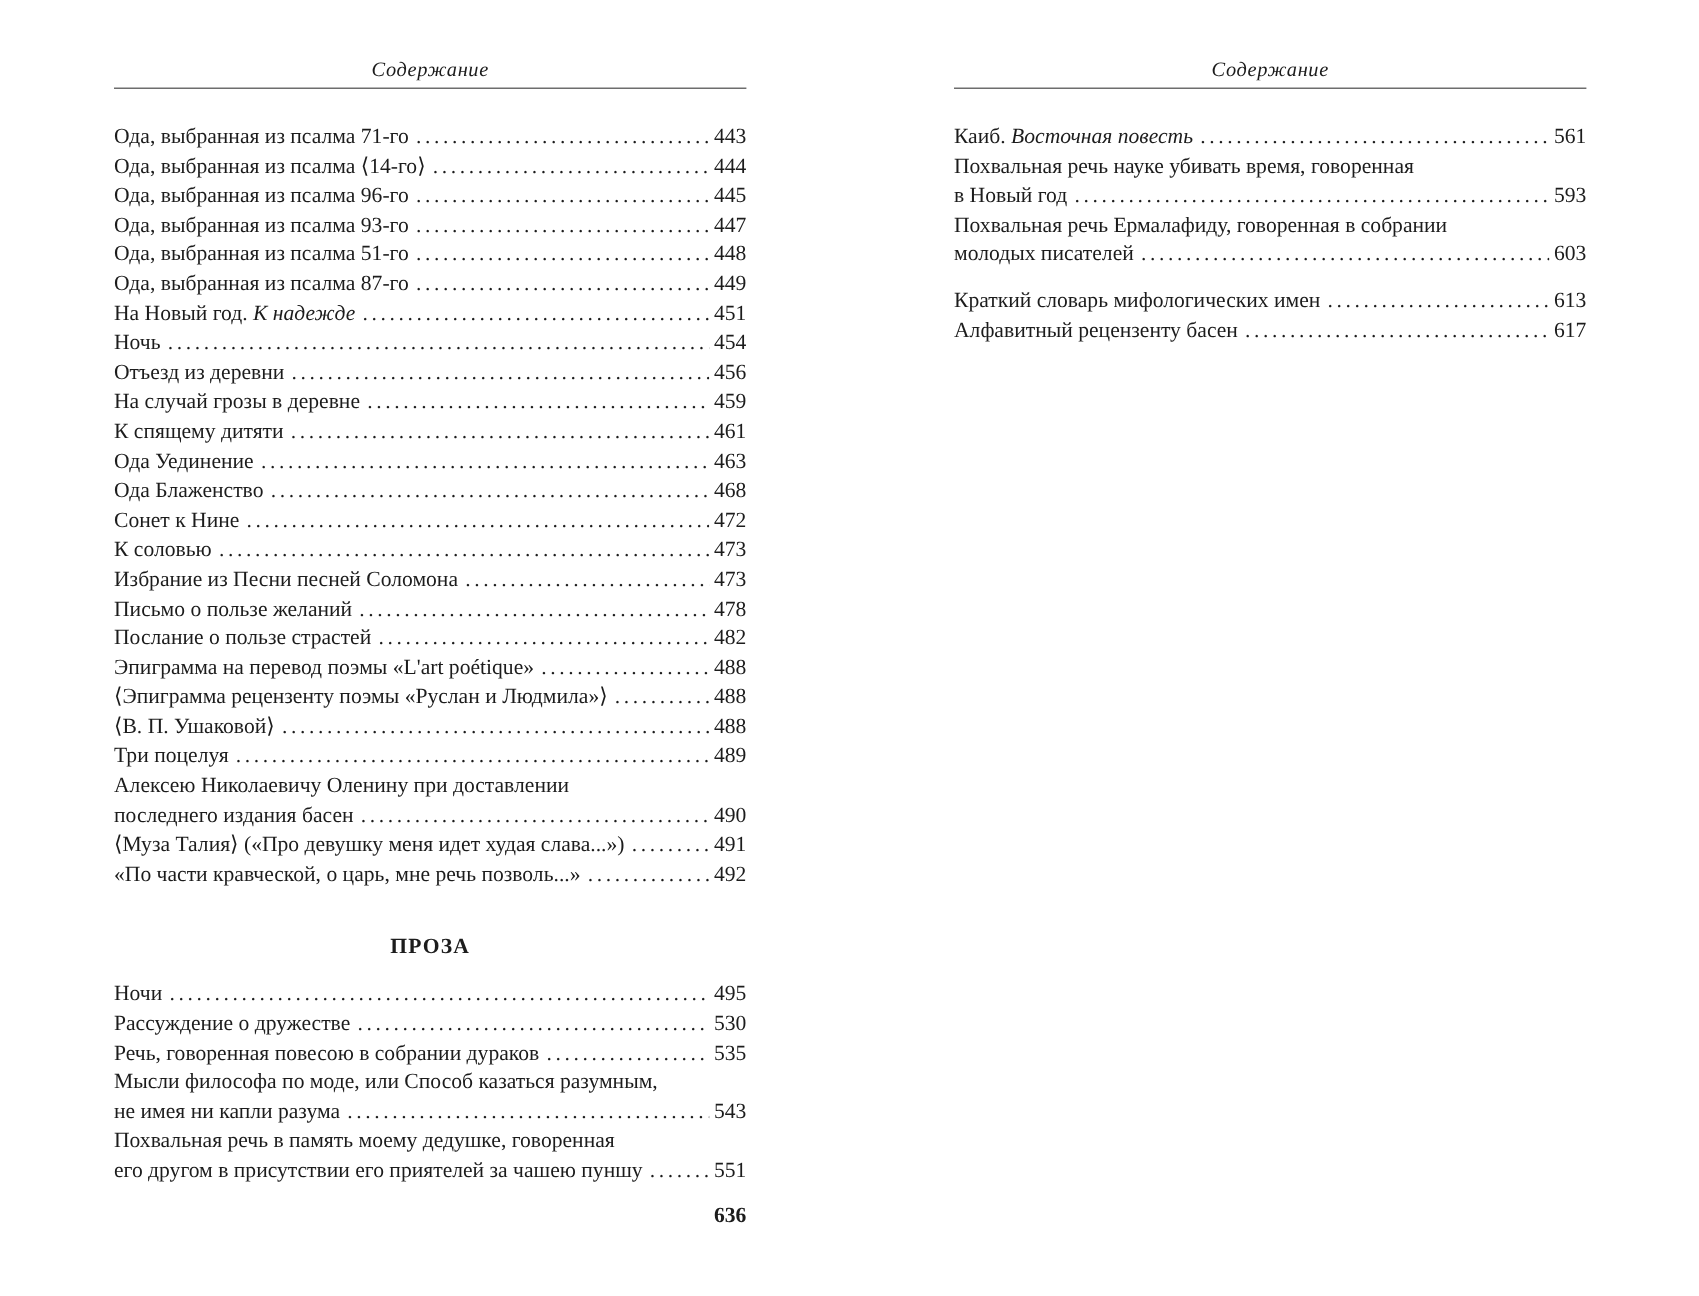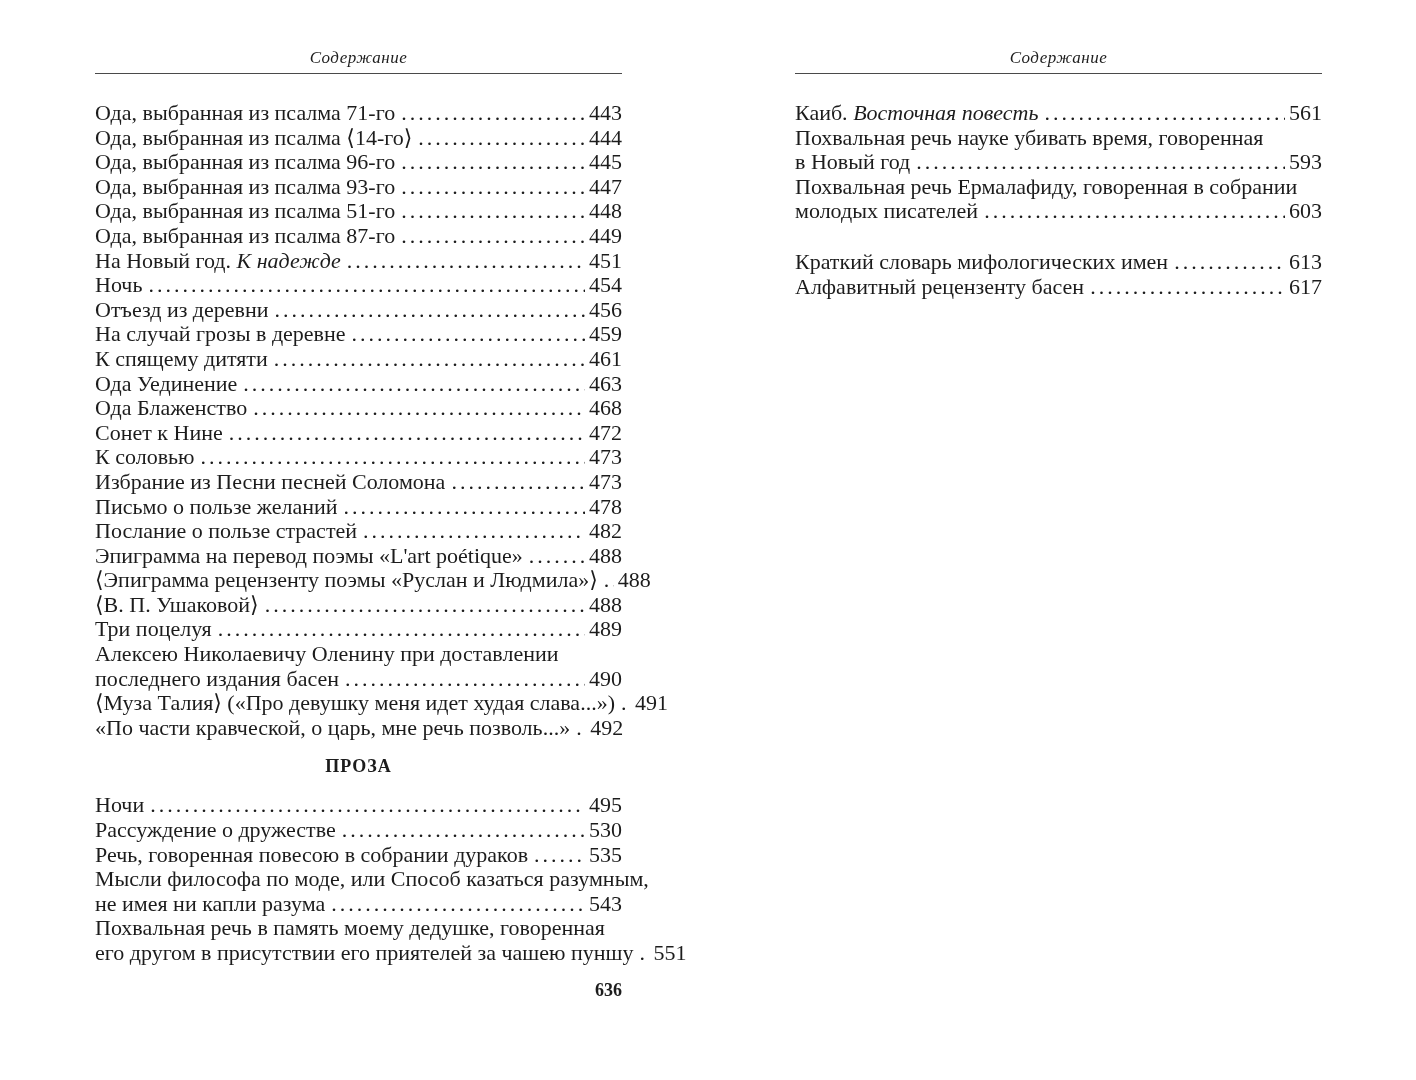--- a/index.html
+++ b/index.html
@@ -31,21 +31,21 @@
     letter-spacing: 0.5px;
   }
   .head-rule {
     margin-top: 5px;
     border-top: 1.6px solid #4a4a4a;
     height: 0;
   }
 
   .entries {
     margin-top: 27px;
-    font-size: 22px;
+    font-size: 18px;
     line-height: 24.6px;
   }
   .entry { }
   .entry .pre {
     white-space: nowrap;
   }
   .entry-line {
     display: flex;
     align-items: baseline;
   }
@@ -61,24 +61,24 @@
     margin: 0 4px 0 6px;
   }
   .entry-line .lead::after {
     content: "........................................................................................................................";
     letter-spacing: 3px;
   }
   .entry-line .pg {
     white-space: nowrap;
   }
 
-  .group-gap { margin-top: 26px; }
+  .group-gap { margin-top: 14px; }
 
   .section-heading {
-    margin-top: 16px;
+    margin-top: 38px;
     text-align: center;
     font-weight: bold;
     font-size: 18px;
     letter-spacing: 1px;
   }
   .page-left .entries.prose {
     margin-top: 16px;
   }
 
   .folio {

